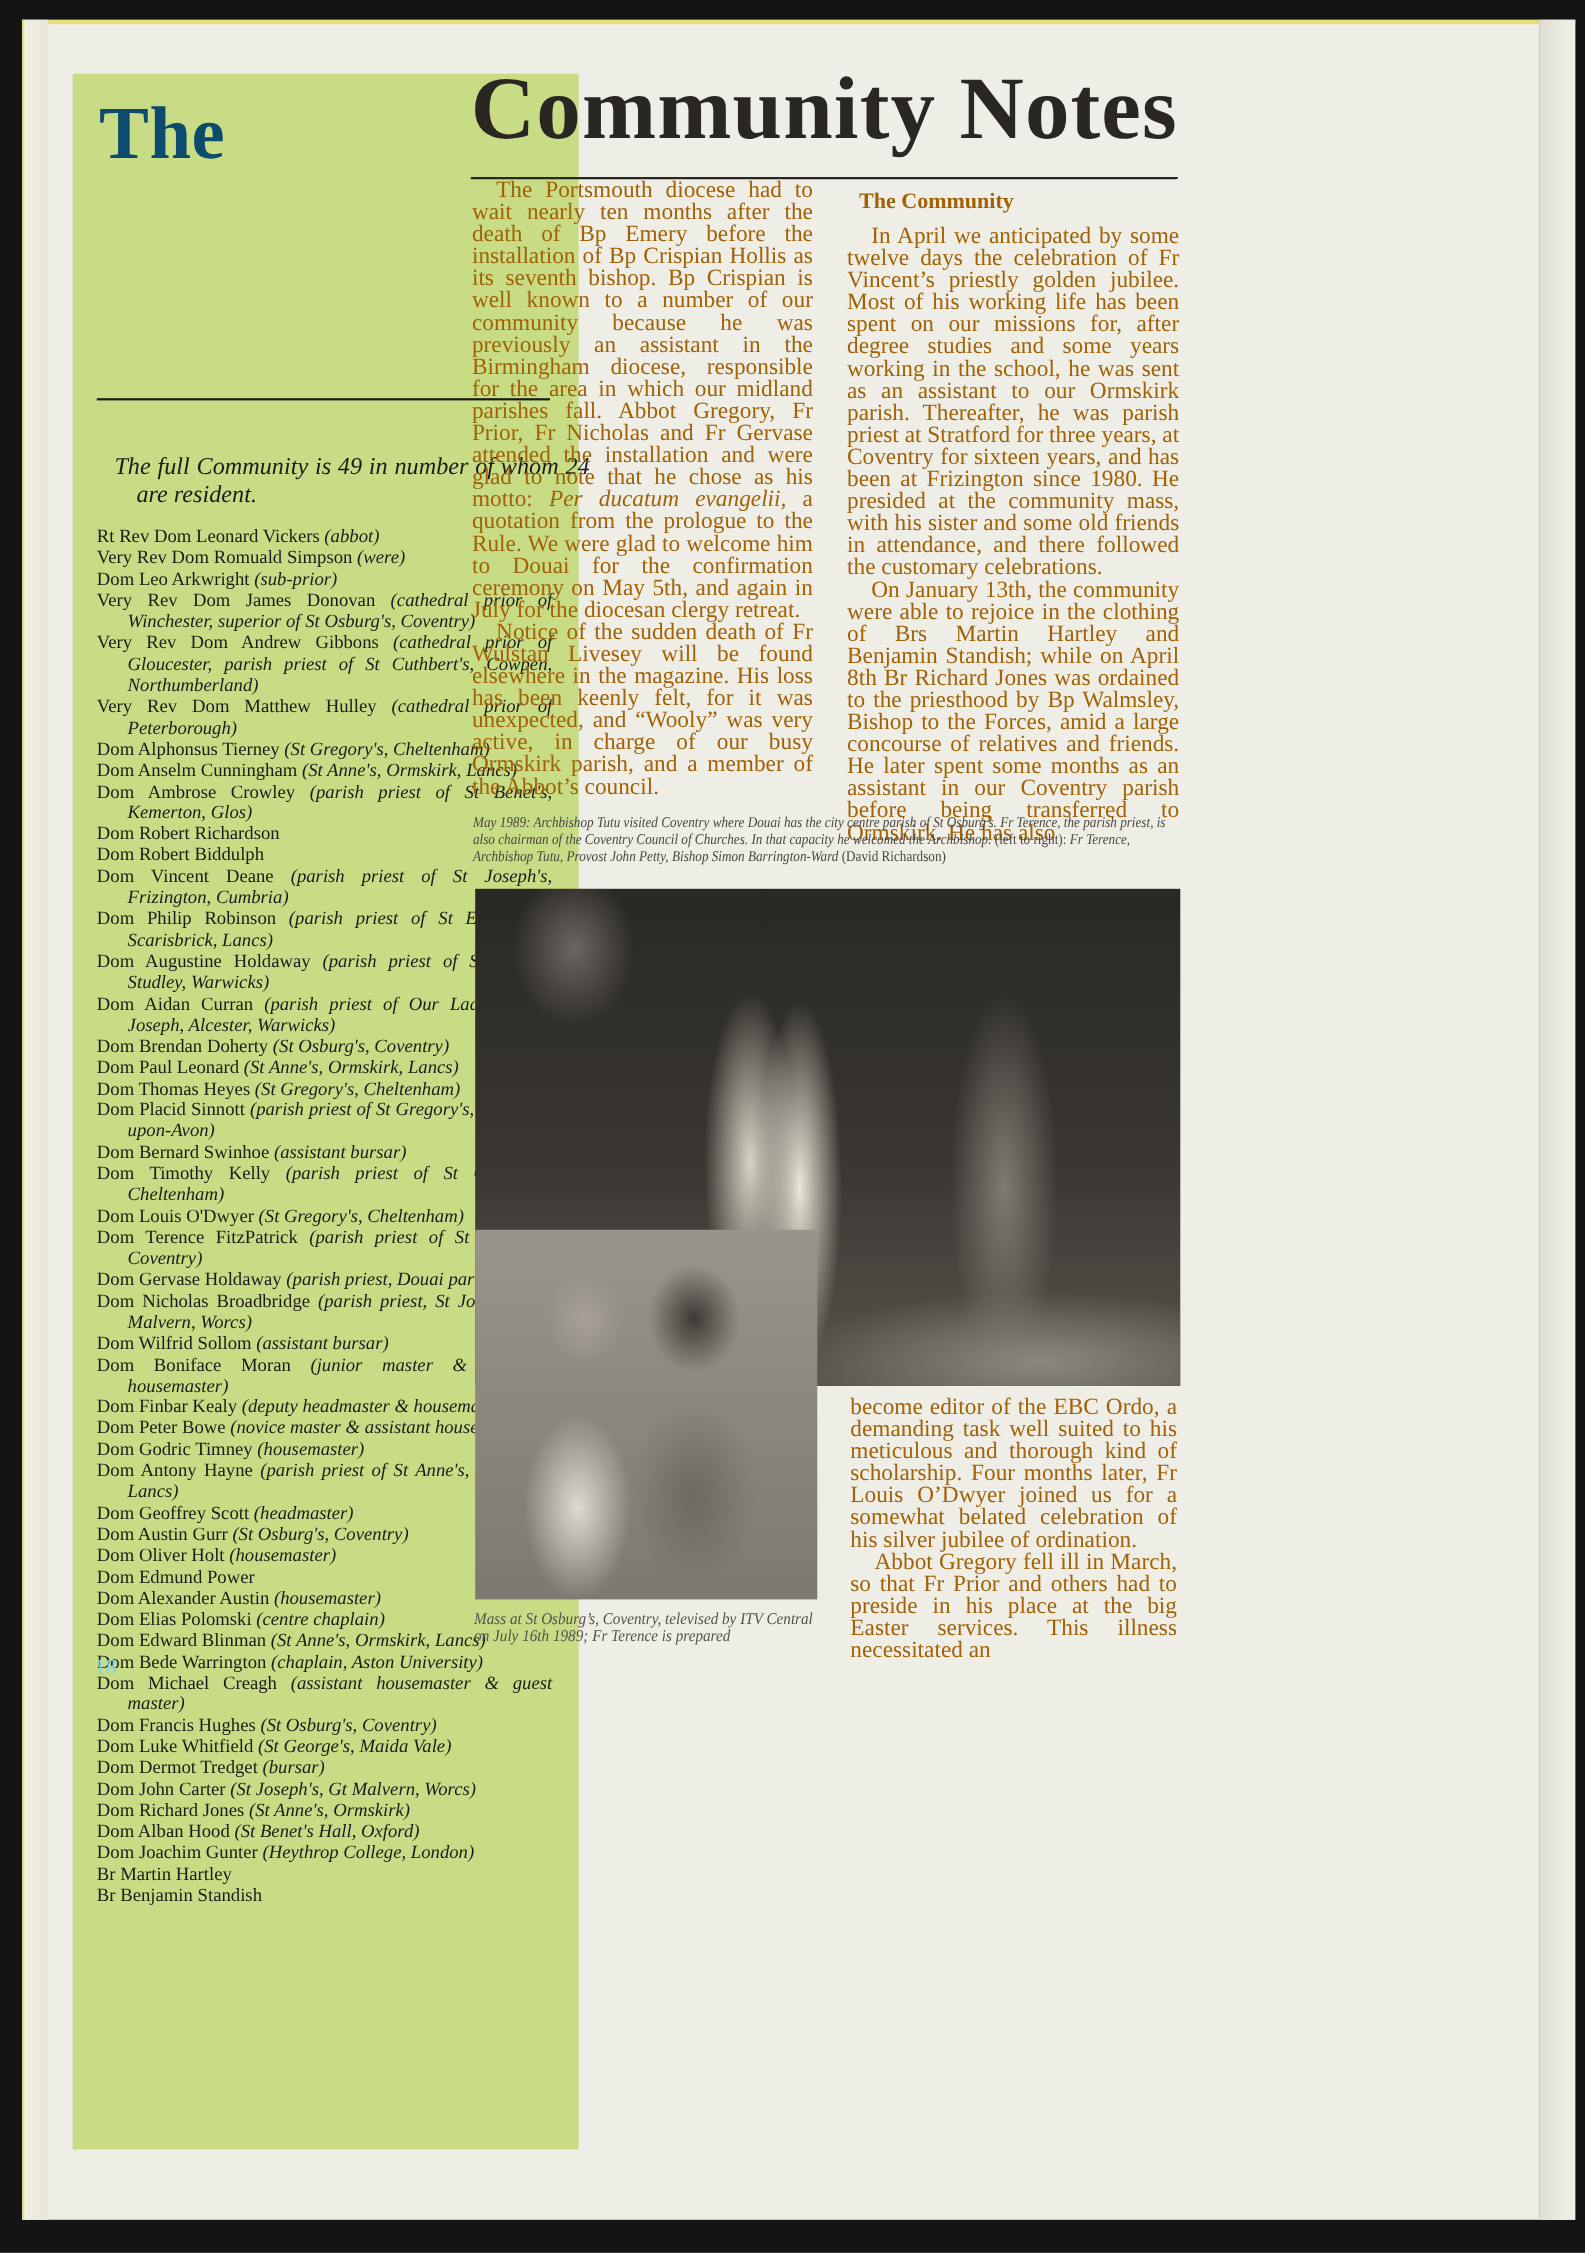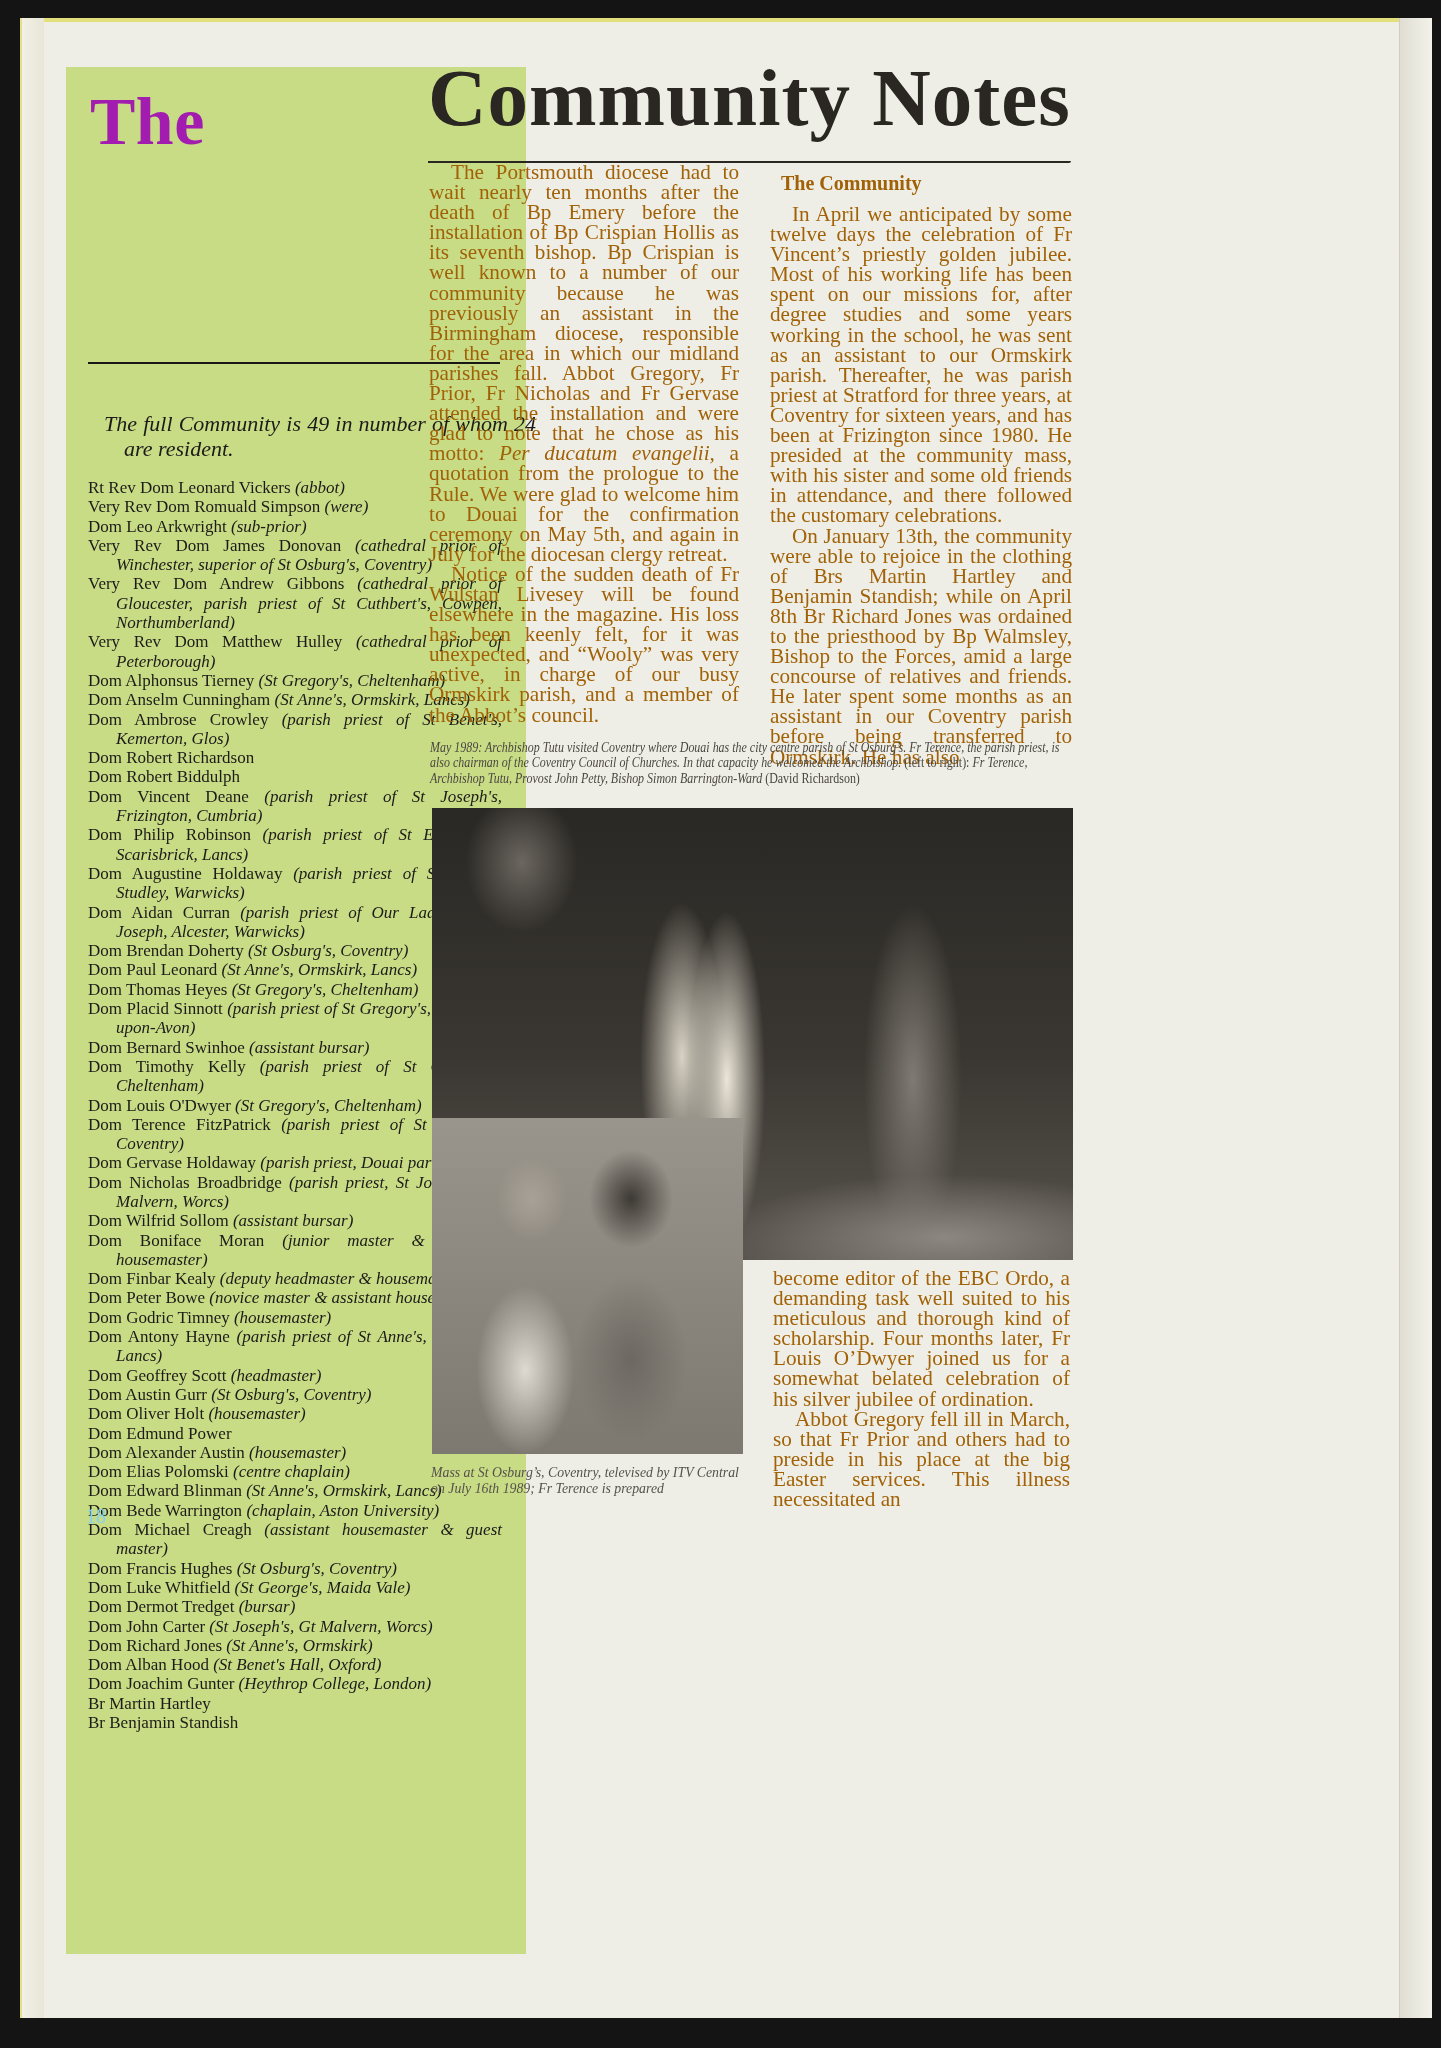--- a/index.html
+++ b/index.html
@@ -21,21 +21,21 @@
     position: absolute; right: 0; top: 0; width: 32px; height: 100%;
     background: linear-gradient(to right, #e0ded3, #f3f2ea);
     border-left: 1px solid #cfccc0;
   }
   .sidebar {
     position: absolute; left: 66px; top: 67px; width: 460px; height: 1887px;
     background: #c8dc86;
   }
   .sidebar-title {
     position: absolute; left: 24px; top: 22px; margin: 0;
-    font-size: 68px; line-height: 64px; font-weight: bold; letter-spacing: 0.5px; color: #a21caf; text-align: right;
+    font-size: 68px; line-height: 64px; font-weight: bold; letter-spacing: 0.5px; color: #0c4a6e; text-align: right;
   }
   .sidebar-rule { position: absolute; left: 22px; top: 295px; width: 412px; height: 2px; background: #1a1814; }
   .sidebar-intro {
     position: absolute; left: 22px; top: 328px; width: 412px; margin: 16px;
     font-style: italic; font-size: 22px; line-height: 25px; padding-left: 20px; text-indent: -20px; text-align: justify;
   }
   .members {
     position: absolute; left: 22px; top: 411px; width: 414px; list-style: none; margin: 0; padding: 0;
     font-size: 17px; line-height: 19.3px;
   }

